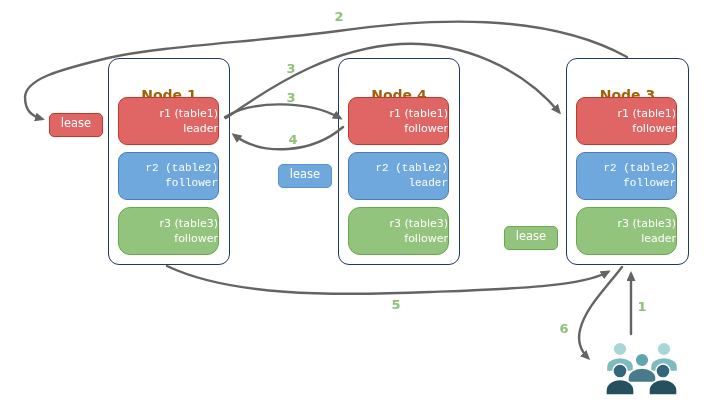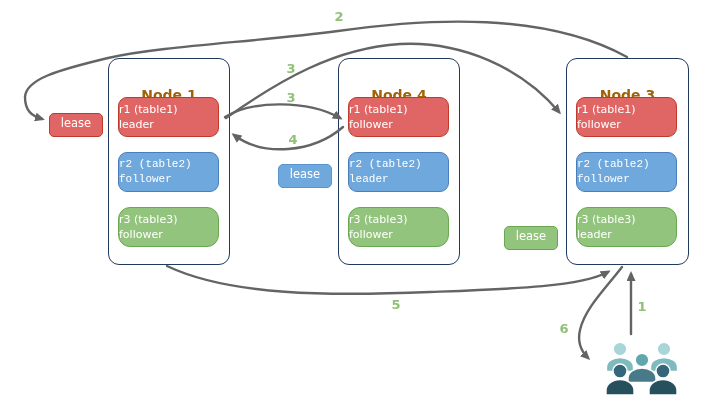--- a/index.html
+++ b/index.html
@@ -12,23 +12,23 @@
   .node{
     position:absolute;top:58px;width:122px;height:207px;
     background:#ffffff;border:1.6px solid #1f3a5c;border-radius:11px;
     box-sizing:border-box;z-index:1;
   }
   .node-title{
     text-align:center;margin-top:28px;height:25px;
     font-size:14px;font-weight:bold;color:#a16207;
   }
   .rep{
-    position:absolute;left:9px;width:101px;height:40px;
+    position:absolute;left:9px;width:101px;height:48px;
     border-radius:9px;border:1.6px solid transparent;box-sizing:border-box;
-    color:#ffffff;font-size:11px;line-height:15px;text-align:left;
+    color:#ffffff;font-size:11px;line-height:15px;text-align:right;
     display:flex;flex-direction:column;justify-content:center;
   }
   .rep.r1{top:38px;}
   .rep.r2{top:93px;font-family:Liberation Mono, monospace;}
   .rep.r3{top:148px;border-radius:12px;}
   .rep.red{background:#e06666;border-color:#c0392b;}
   .rep.blue{background:#6fa8dc;border-color:#4a7eba;}
   .rep.green{background:#93c47d;border-color:#6aa84f;}
   
   .lease{

